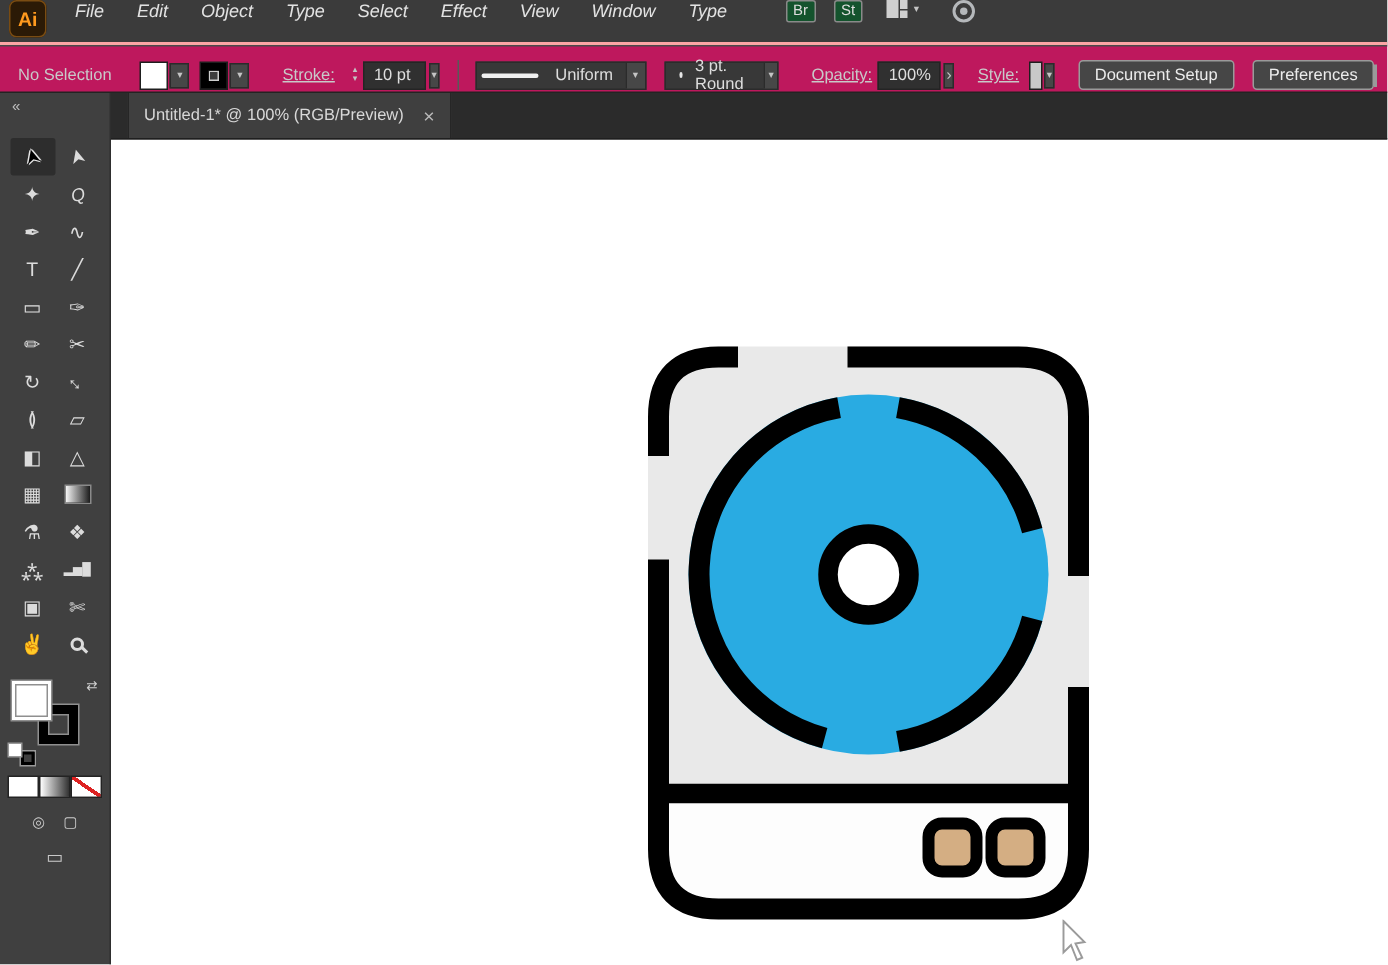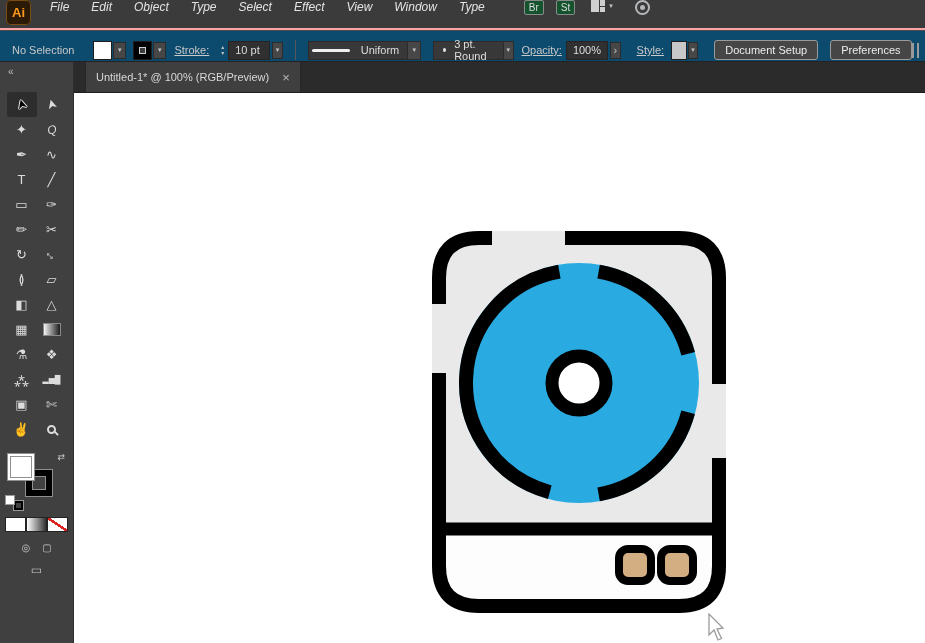--- a/index.html
+++ b/index.html
@@ -38,28 +38,28 @@
     width: 15px; height: 15px; border: 2px solid #b5b8bb; border-radius: 50%;
     margin-left: 22px; position: relative; cursor: pointer;
   }
   .sync-icon::after {
     content: ""; position: absolute; left: 3px; top: 3px; width: 5px; height: 5px;
     border-radius: 50%; background: #b5b8bb;
   }
 
   
   .controlbar {
-    height: 32px; background: #0c4a6e; border-top: 1px solid #4a4a4a;
+    height: 32px; background: #be185d; border-top: 1px solid #4a4a4a;
     border-bottom: 1px solid #232323; display: flex; align-items: center;
     font-size: 11px; color: #c9c9c9; padding: 8px 8px 0 12px;
   }
   .cb-label { white-space: nowrap; }
   .cb-link { text-decoration: underline; cursor: pointer; }
   .ml8  { margin-left: 8px; }  .ml12 { margin-left: 12px; }
-  .ml14 { margin-left: 8px; } .ml16 { margin-left: 16px; } .ml20 { margin-left: 20px; }
+  .ml14 { margin-left: 22px; } .ml16 { margin-left: 16px; } .ml20 { margin-left: 20px; }
   .swatch-group { display: flex; align-items: center; }
   .swatch { width: 17px; height: 17px; }
   .swatch.fill  { background: #fff; box-shadow: 0 0 0 1px #1e1e1e; }
   .swatch.strokeq {
     border: 5px solid #000; background: #3e3e3e;
     box-shadow: 0 0 0 1px #1e1e1e, inset 0 0 0 1px #cfcfcf;
   }
   .dd {
     width: 13px; height: 17px; margin-left: 2px; cursor: pointer;
     display: flex; align-items: center; justify-content: center;

